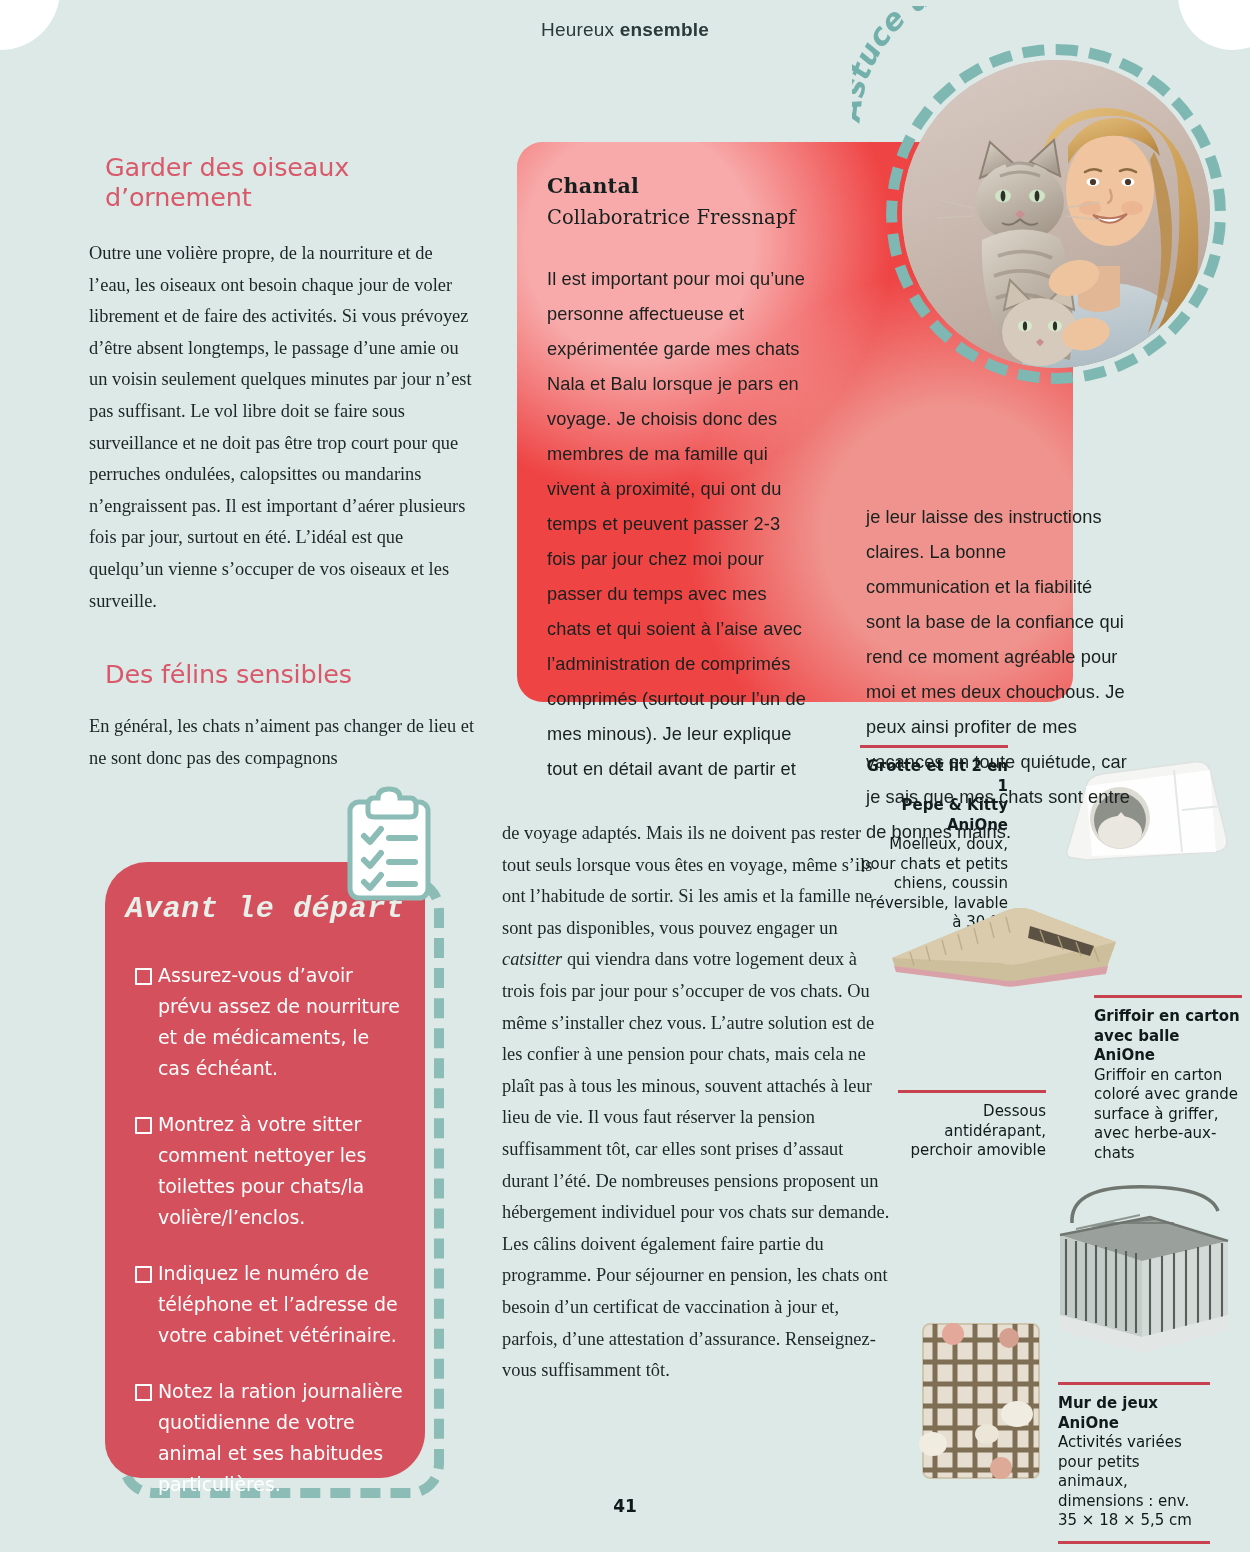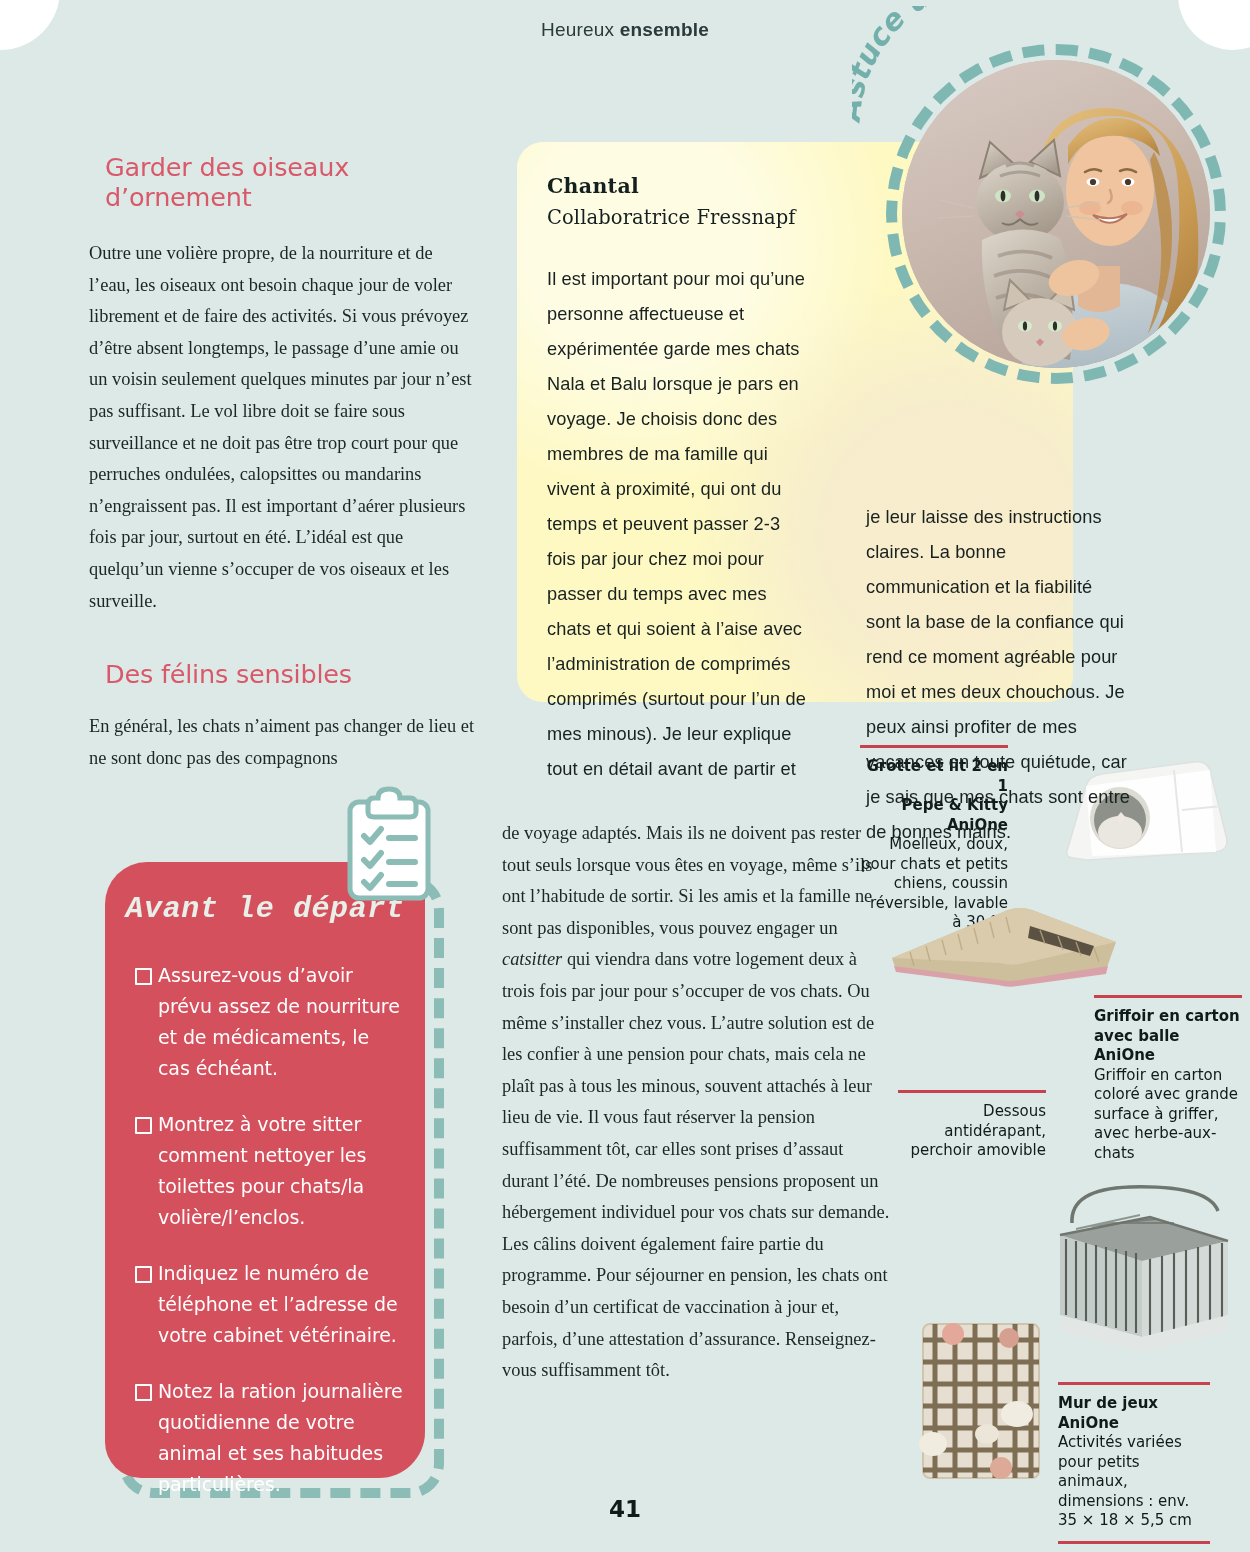--- a/index.html
+++ b/index.html
@@ -70,21 +70,21 @@
     text-align: left;
   }
   .sect2-wrap { margin-top: 42px; }
   .sect2-wrap h2.sect { margin-bottom: 22px; }
 
   
   .quote-panel {
     position: absolute;
     left: 517px; top: 142px;
     width: 556px; height: 560px;
-    background: #fef9c3;
+    background: #ef4444;
     border-radius: 26px 26px 26px 26px;
     box-shadow: none;
   }
   .quote-panel::after {
     
     content: "";
     position: absolute; inset: 0;
     border-radius: 26px;
     background:
       radial-gradient(circle at 22% 18%, rgba(255,255,255,.55) 0 18%, transparent 40%),
@@ -268,21 +268,21 @@
   .prod-img { position: absolute; }
 
   
   .pagenum {
     position: absolute;
     left: 0; top: 1496px;
     width: 1250px;
     text-align: center;
     font-family: "DejaVu Sans", sans-serif;
     font-weight: bold;
-    font-size: 23px;
+    font-size: 17px;
     color: #111a1a;
   }
   em.ital { font-style: italic; }
 </style>
 </head>
 <body>
 
 <div class="page">
 
   <div class="corner-notch"></div>

